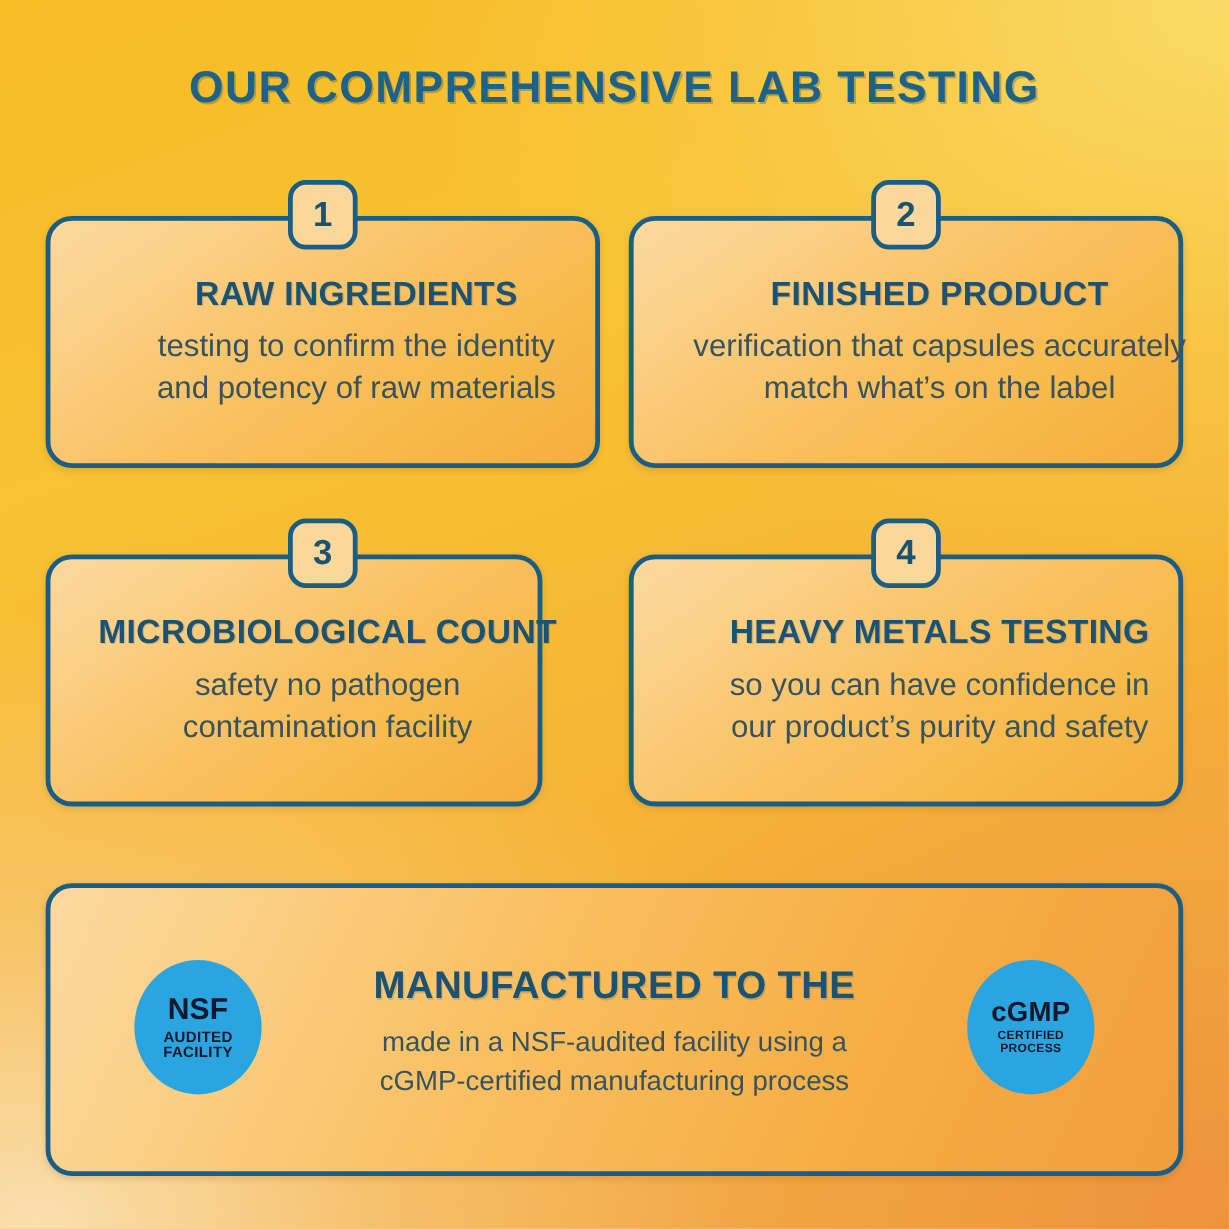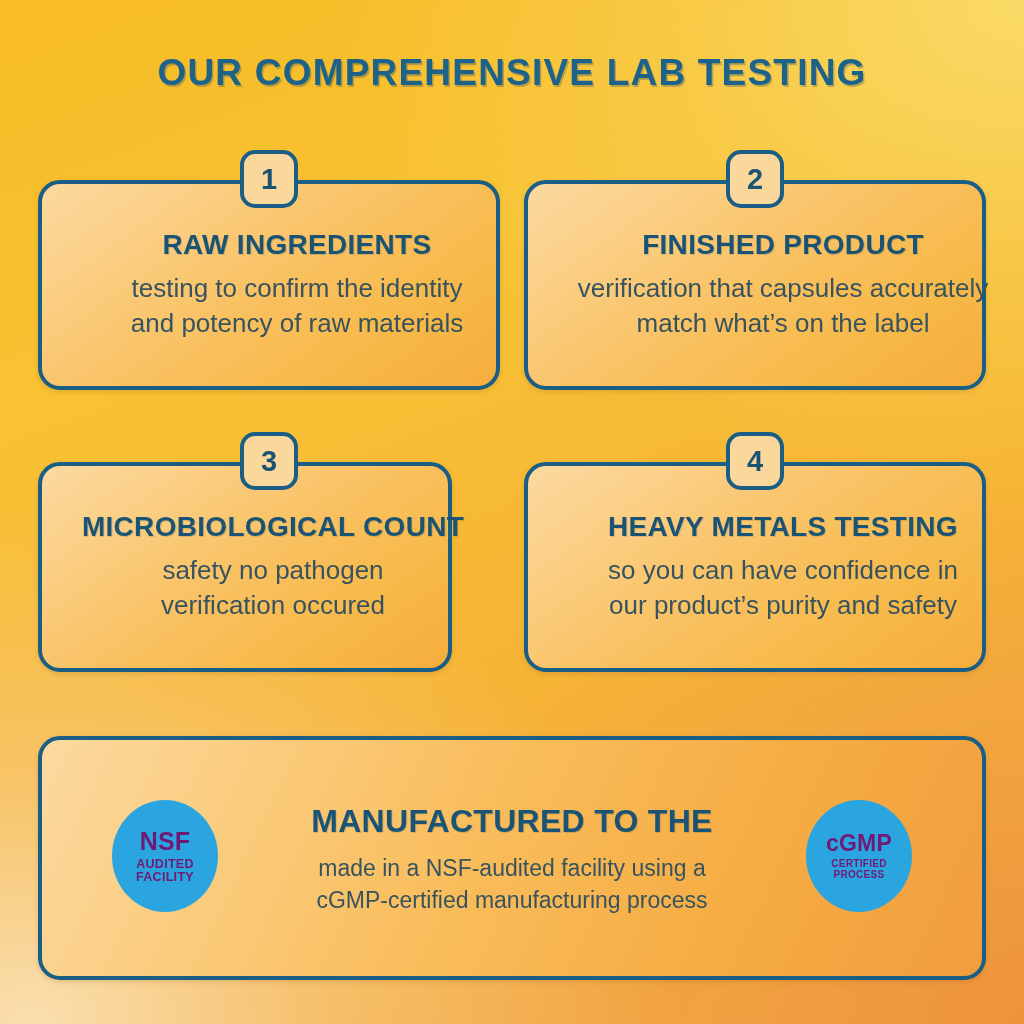--- a/index.html
+++ b/index.html
@@ -163,21 +163,21 @@
   .seal {
     position: absolute;
     width: 106px;
     height: 112px;
     border-radius: 50%;
     background: #2aa5e0;
     display: flex;
     flex-direction: column;
     align-items: center;
     justify-content: center;
-    color: #701a75;
+    color: #0f172a;
     text-align: center;
     line-height: 1.08;
   }
   .seal.left  { left: 112px; top: 800px; }
   .seal.right { left: 806px; top: 800px; }
 
   .seal-main {
     font-size: 25px;
     font-weight: bold;
     letter-spacing: 0.2px;
@@ -218,21 +218,21 @@
       </div>
     </div>
   </div>
   <div class="numbadge n2">2</div>
 
   <div class="card c3">
     <div class="card-inner">
       <div class="card-heading">MICROBIOLOGICAL COUNT</div>
       <div class="card-body">
         <div>safety no pathogen</div>
-        <div>verification occured</div>
+        <div>contamination facility</div>
       </div>
     </div>
   </div>
   <div class="numbadge n3">3</div>
 
   <div class="card c4">
     <div class="card-inner">
       <div class="card-heading">HEAVY METALS TESTING</div>
       <div class="card-body">
         <div>so you can have confidence in</div>

